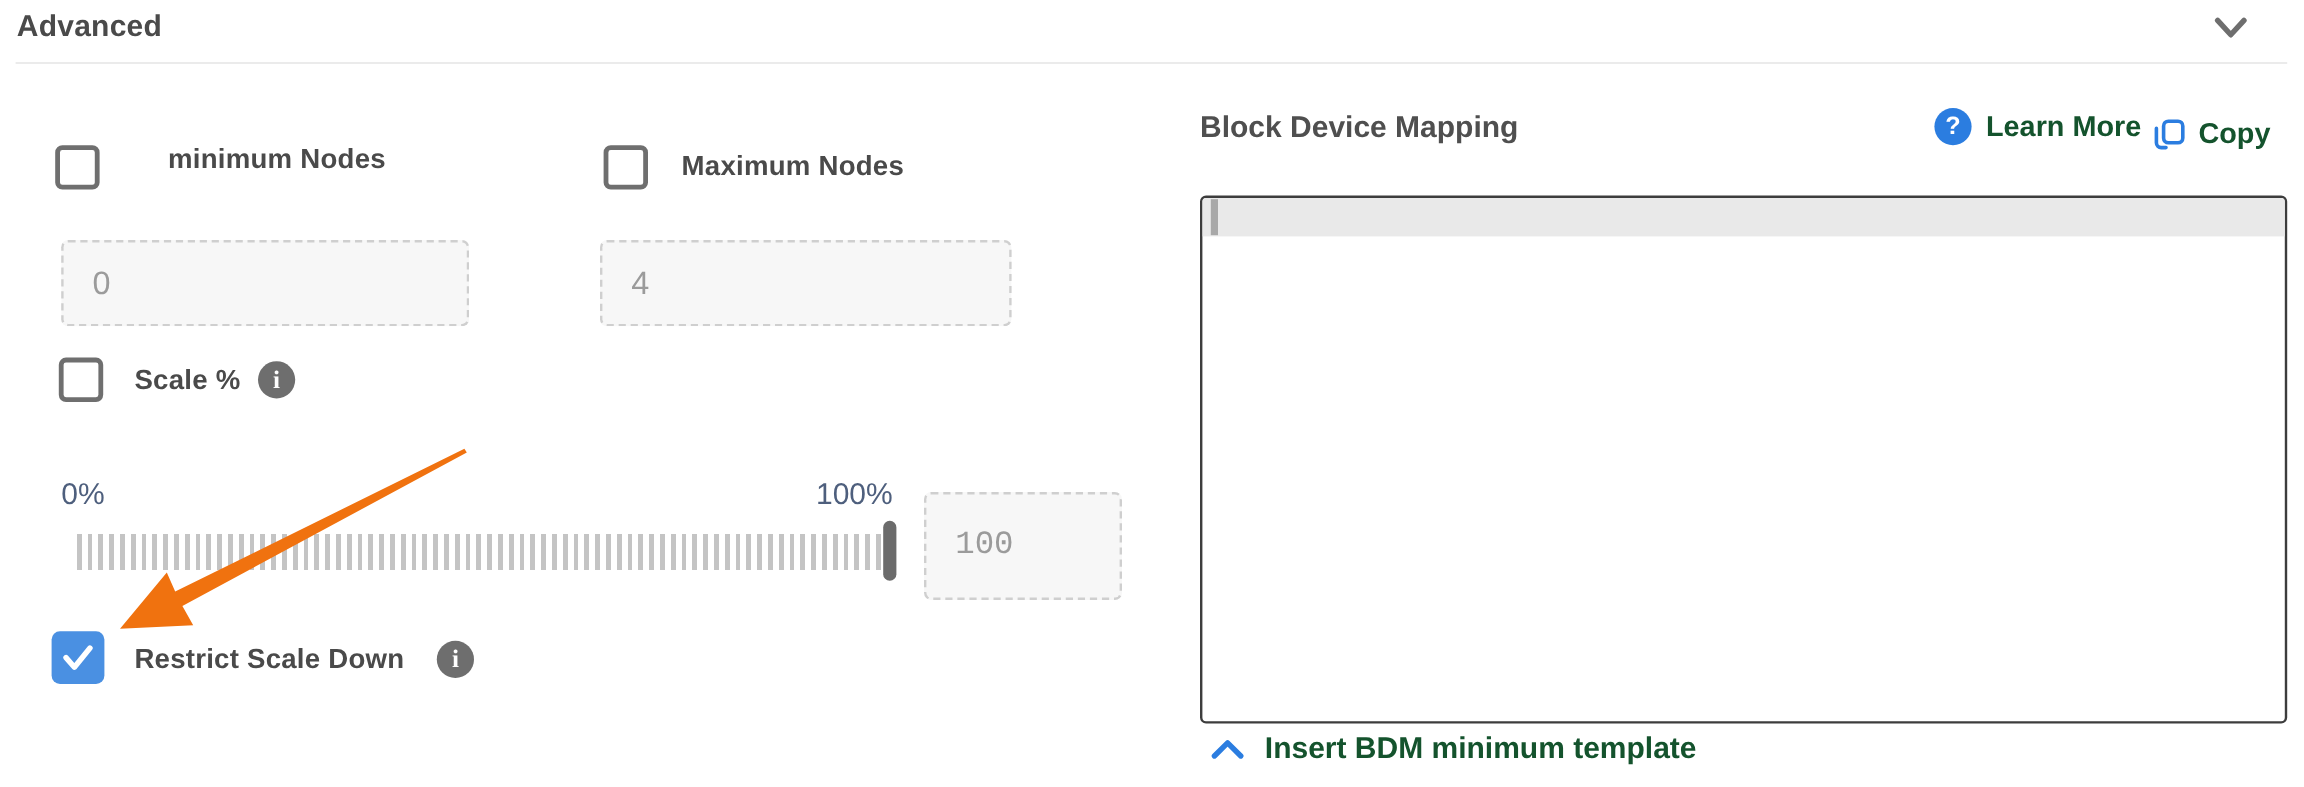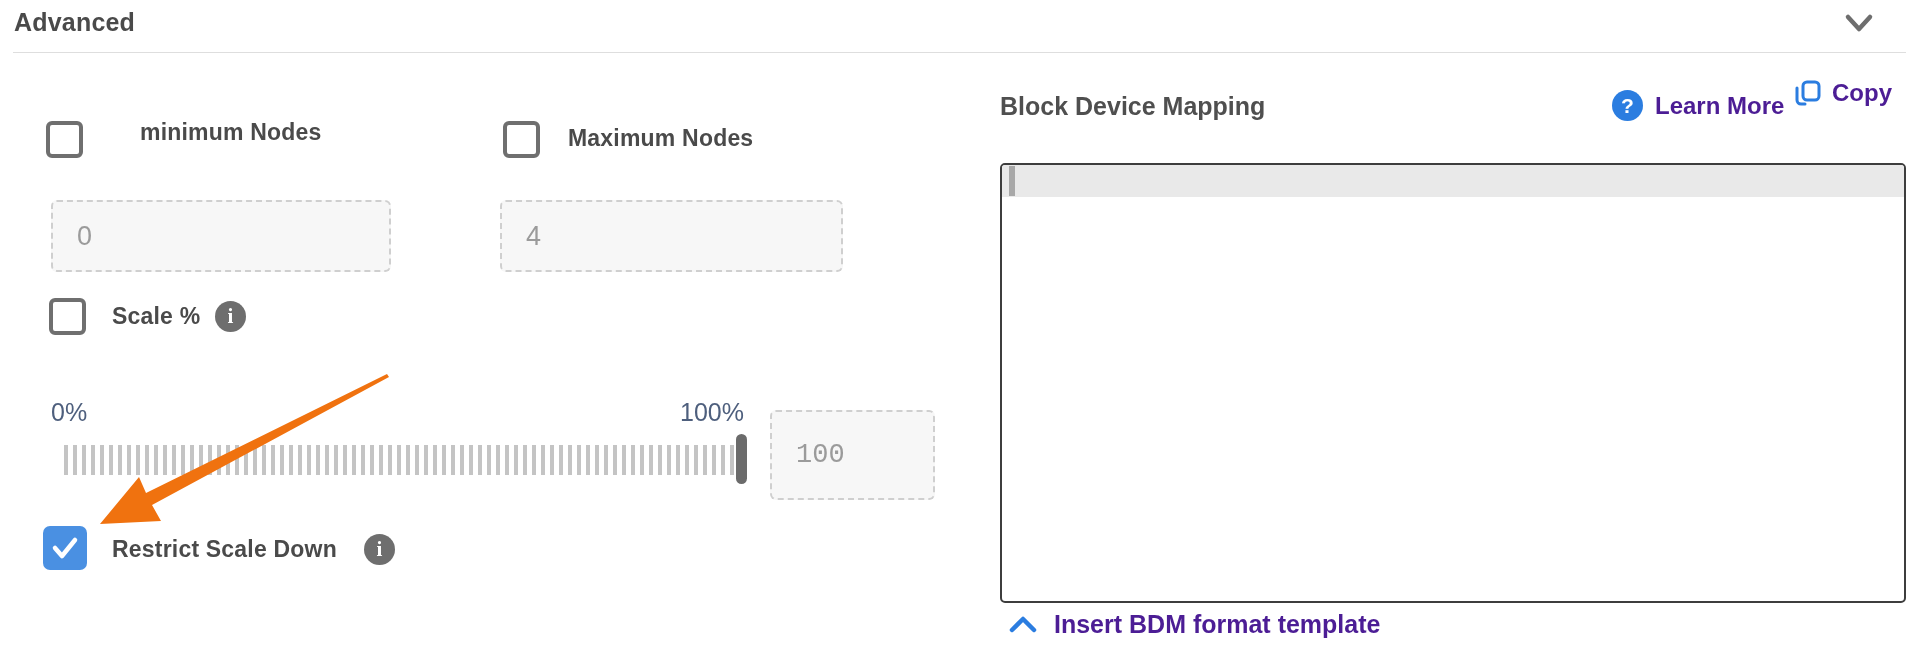--- a/index.html
+++ b/index.html
@@ -25,21 +25,21 @@
   .dashed-input { border: 2px dashed #cfcfcf; border-radius: 6px; background: #f7f7f7; color: #9b9b9b; font-size: 27px; font-family: "Liberation Sans", "DejaVu Sans", sans-serif; padding-left: 24px; outline: none; }
 
   
   .slider-label { font-size: 25px; color: #4e5f7d; }
   .slider-track { left: 64px; top: 445px; width: 672px; height: 30px;
     background: repeating-linear-gradient(90deg, #c4c4c4 0 4px, transparent 4px 9px); }
   .slider-thumb { left: 736px; top: 434px; width: 11px; height: 50px; border-radius: 6px; background: #6b6b6b; cursor: grab; }
 
   
   .bdm-title { left: 1000px; top: 92px; font-size: 25px; font-weight: 600; color: #4f4f4f; }
-  .link-text { font-size: 24px; font-weight: 600; color: #4c1d95; cursor: pointer; }
+  .link-text { font-size: 24px; font-weight: 600; color: #14532d; cursor: pointer; }
   .q-icon { width: 31px; height: 31px; border-radius: 50%; background: #2b7de0; color: #ffffff; font-weight: bold; font-size: 21px; display: flex; align-items: center; justify-content: center; cursor: pointer; }
 
   .editor { left: 1000px; top: 163px; width: 906px; height: 440px; border: 2px solid #3d3d3d; border-radius: 5px; background: #ffffff; overflow: hidden; cursor: text; }
   .editor-active-line { width: 100%; height: 32px; background: #e9e9e9; position: relative; }
   .editor-cursor { position: absolute; left: 7px; top: 1px; width: 6px; height: 30px; background: #a8a8a8; }
 
   .insert-link { left: 1008px; top: 610px; display: flex; align-items: center; gap: 16px; cursor: pointer; }
   .insert-link .link-text { font-size: 25px; }
 
   .row { display: flex; align-items: center; }
@@ -85,33 +85,33 @@
 
 <svg class="abs" style="left:0; top:0; pointer-events:none;" width="500" height="600" viewBox="0 0 500 600">
   <polygon points="387,374 146,493 139,477 100,524 161,521 152,505 389,377" fill="#f0720f"></polygon>
 </svg>
 
 <div class="abs bdm-title">Block Device Mapping</div>
 <div class="abs row" style="left:1612px; top:90px; gap:12px;">
   <div class="q-icon">?</div>
   <span class="link-text">Learn More</span>
 </div>
-<div class="abs row" style="left:1794px; top:78px; gap:10px;">
+<div class="abs row" style="left:1794px; top:97px; gap:10px;">
   <svg width="28" height="30" viewBox="0 0 28 30">
     <rect x="9" y="4" width="16" height="18" rx="4" fill="none" stroke="#2b7de0" stroke-width="3"></rect>
     <path d="M11 26 H7 a4 4 0 0 1 -4 -4 V10" fill="none" stroke="#2b7de0" stroke-width="3" stroke-linecap="round"></path>
   </svg>
   <span class="link-text">Copy</span>
 </div>
 
 <div class="abs editor">
   <div class="editor-active-line">
     <div class="editor-cursor"></div>
     <span></span>
   </div>
 </div>
 
 <div class="abs insert-link">
   <svg width="30" height="20" viewBox="0 0 30 20">
     <polyline points="4,15 15,4 26,15" fill="none" stroke="#2b7de0" stroke-width="4.5" stroke-linecap="round" stroke-linejoin="round"></polyline>
   </svg>
-  <span class="link-text">Insert BDM format template</span>
+  <span class="link-text">Insert BDM minimum template</span>
 </div>
 
 </body></html>

